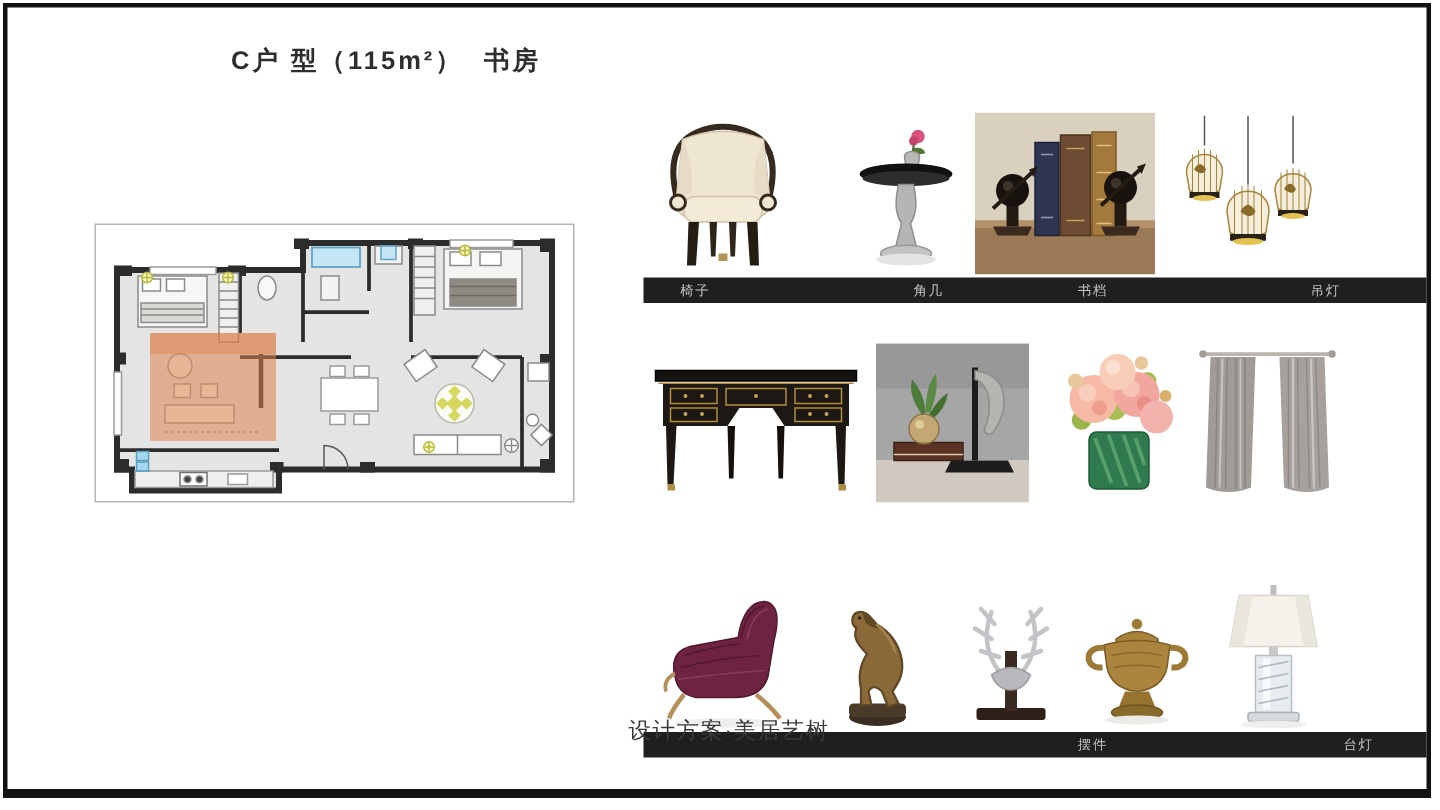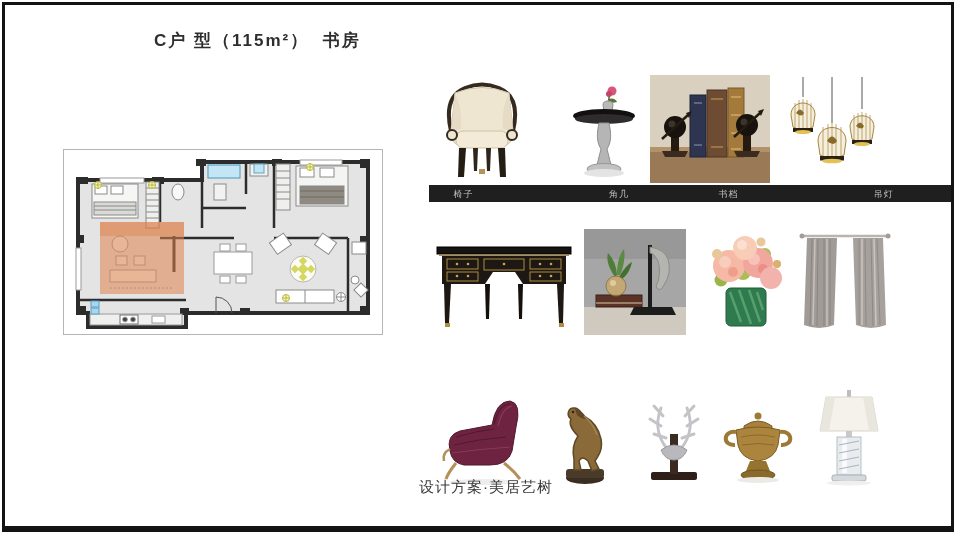--- a/index.html
+++ b/index.html
@@ -498,16 +498,20 @@
         <line x1="28" y1="56" x2="48" y2="52"></line>
           <line x1="28" y1="64" x2="48" y2="60"></line>
         <line x1="28" y1="72" x2="48" y2="68"></line>
           <line x1="28" y1="80" x2="48" y2="76"></line>
       </g>
       <rect x="21" y="86" width="34" height="6" rx="2" fill="#d4d9dc" stroke="#aab4ba"></rect>
       <ellipse cx="38" cy="94" rx="22" ry="2.5" fill="#efefed"></ellipse>
     </svg>
   </div>
 
+  <div class="bar" style="top:483px;">
+    <span class="bar-label" style="left:56.3%">摆件</span>
+    <span class="bar-label" style="left:89.6%">台灯</span>
+  </div>
 
   <div class="footer">设计方案·美居艺树</div>
 
 </div>
 
 </body></html>

